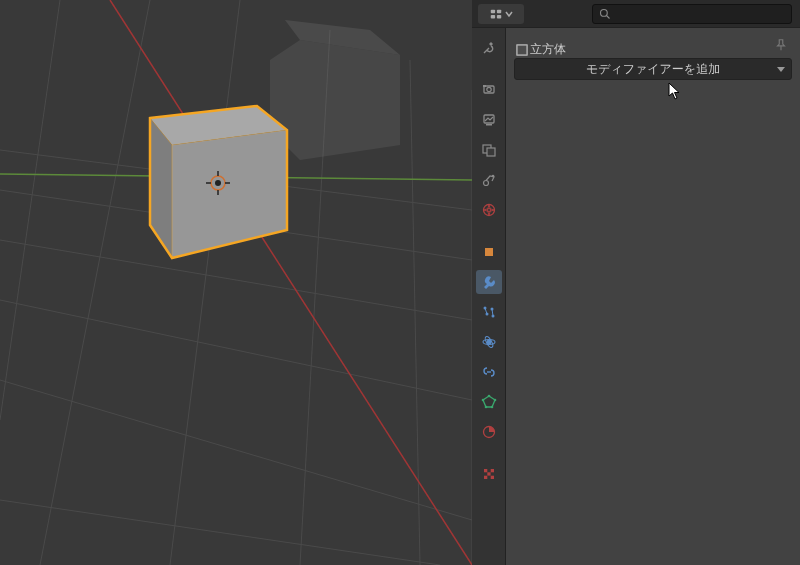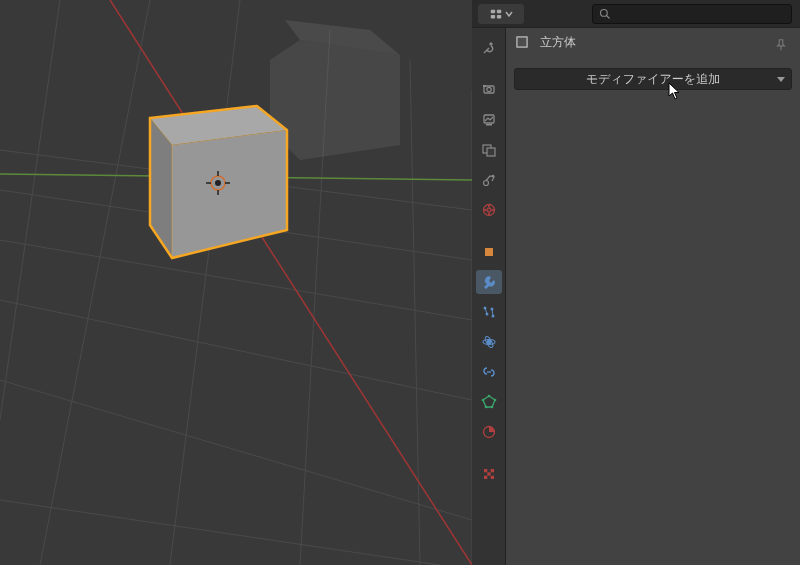--- a/index.html
+++ b/index.html
@@ -89,35 +89,34 @@
   .tab-gap { height: 6px; }
   .content {
     position: absolute;
     left: 34px; top: 28px;
     width: calc(100% - 34px);
     height: calc(100% - 28px);
     padding: 6px 8px;
   }
   .breadcrumb {
     display: flex;
-    align-items: flex-start;
-    gap: 10px;
+    align-items: flex-end;
+    gap: 0;
     height: 24px;
   }
   .breadcrumb svg { flex-shrink: 0; }
   .pin {
     position: absolute;
     right: 10px; top: 8px;
     width: 18px; height: 18px;
     display: flex;
     align-items: center;
     justify-content: center;
   }
   .dropdown {
-    margin-top: 10px;
     height: 22px;
     background: #2a2a2a;
     border: 1px solid #222;
     border-radius: 3px;
     display: flex;
     align-items: center;
     padding: 0 24px;
     position: relative;
     justify-content: center;
   }

